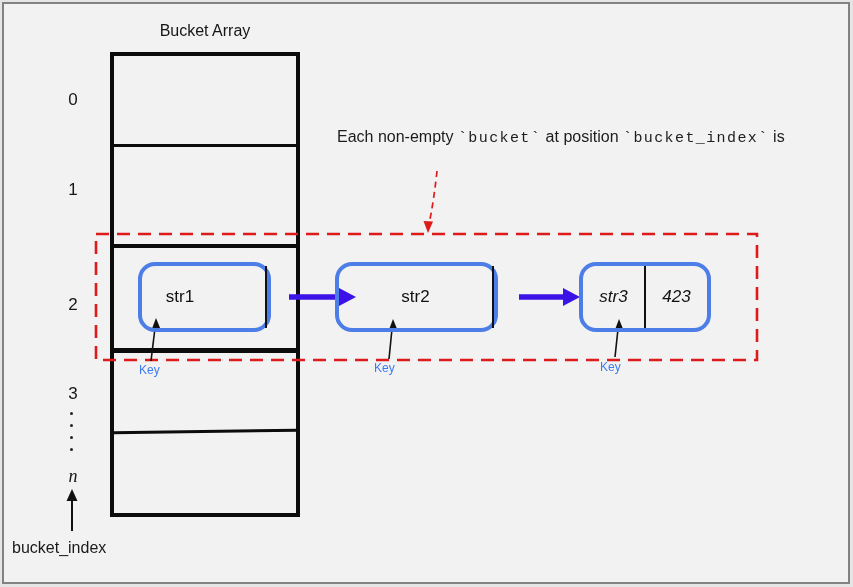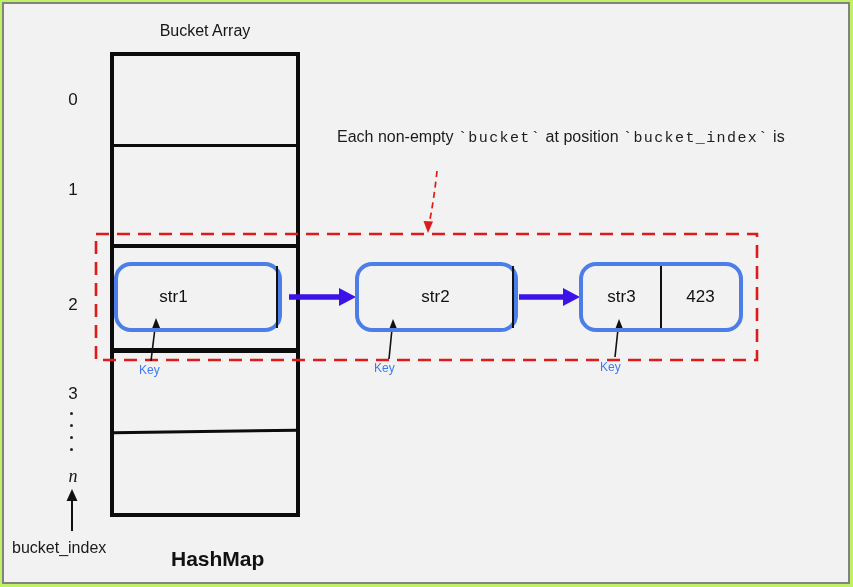--- a/index.html
+++ b/index.html
@@ -1,17 +1,17 @@
 <!DOCTYPE html>
 <html style="--background: #f2f2f2; --frame-border: #828282; --black: #0c0c0c; --text: #1c1c1c; --node-stroke: #4d7ee8; --chain-arrow: #3b13e6; --red-dashed: #dd1b1b; --key-label: #3d7bf0;"><head>
 <meta charset="utf-8">
 <style>
   html,body{margin:0;padding:0;background:#ffffff;}
   .canvas{
-    position:relative;width:853px;height:587px;background:#bef264;
+    position:relative;width:853px;height:587px;background:#e5e5e5;
     font-family:"Liberation Sans",sans-serif;color:var(--text,#1c1c1c);
     overflow:hidden;
   }
   .frame{
     position:absolute;left:2px;top:2px;right:3px;bottom:3px;
     border:2px solid var(--frame-border,#828282);
     background:var(--background,#f2f2f2);
   }
   
   .arr-box{
@@ -99,38 +99,37 @@
     <polygon points="151.5,330 160.5,329 156,318" fill="#111"></polygon>
     <line x1="389" y1="359" x2="392" y2="329" stroke="#111" stroke-width="1.6"></line>
     <polygon points="388.5,331 397.5,330 393,319" fill="#111"></polygon>
     <line x1="615" y1="357" x2="618" y2="329" stroke="#111" stroke-width="1.6"></line>
     <polygon points="614.5,331 623.5,330 619,319" fill="#111"></polygon>
 
     <line x1="72" y1="531" x2="72" y2="498" stroke="#111" stroke-width="2"></line>
     <polygon points="66.5,501 77.5,501 72,489" fill="#111"></polygon>
   </svg>
 
-  <div class="node" style="left:114px;width:168px;gap:47px;">
+  <div class="node" style="left:138px;width:133px;gap:47px;">
     <div class="cell">str1</div>
     <div class="vline"></div>
   </div>
-  <div class="node" style="left:355px;width:163px;">
+  <div class="node" style="left:335px;width:163px;">
     <div class="cell">str2</div>
     <div class="vline"></div>
   </div>
-  <div class="node" style="left:579px;width:164px;">
+  <div class="node" style="left:579px;width:132px;font-style:italic;">
     <div class="cell">str3</div>
     <div class="vline"></div>
     <div class="cell">423</div>
   </div>
 
   <div class="keylab" style="left:139px;top:363px;">Key</div>
   <div class="keylab" style="left:374px;top:361px;">Key</div>
   <div class="keylab" style="left:600px;top:360px;">Key</div>
 
   <div class="annotation note">
     <div><span>Each non-empty </span><span class="mono">`bucket`</span><span> at position </span><span class="mono">`bucket_index`</span><span> is</span></div>
   </div>
 
 
   <div class="bi-label">bucket_index</div>
-  <div class="hashmap">HashMap</div>
 </div>
 
 </body></html>

